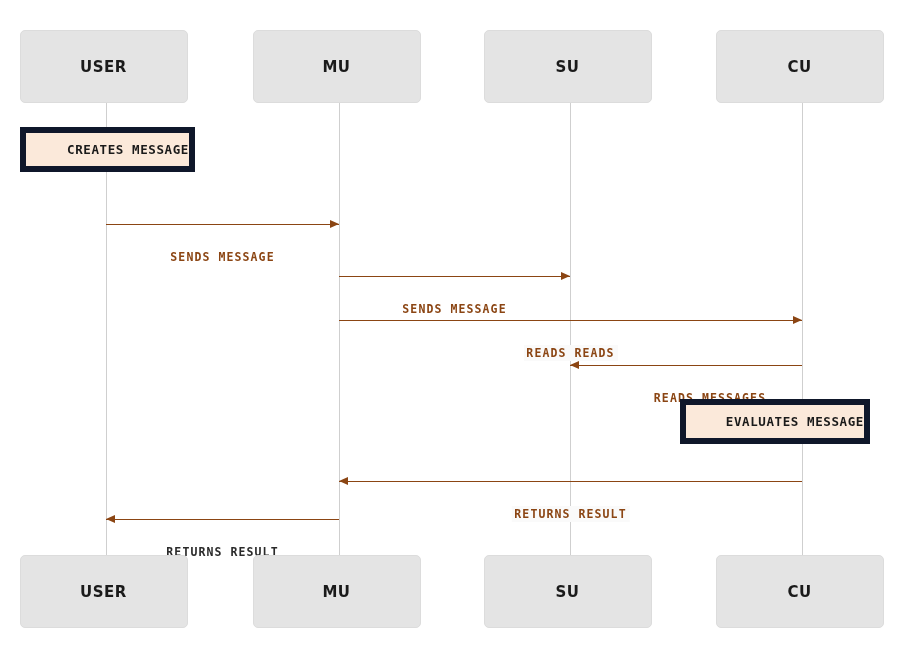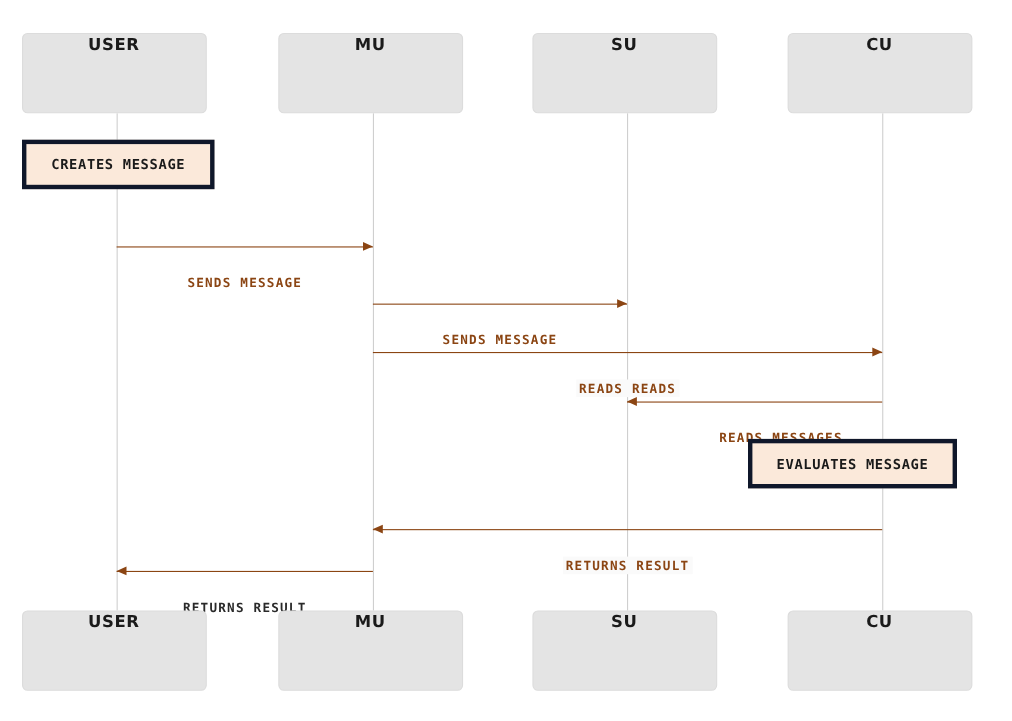--- a/index.html
+++ b/index.html
@@ -22,20 +22,21 @@
   
   .participant {
     position: absolute;
     width: 168px;
     height: 73px;
     background: #e4e4e4;
     border: 1px solid #dcdcdc;
     border-radius: 5px;
     box-sizing: border-box;
     display: flex;
+    align-items: center;
     justify-content: center;
   }
   .participant-label {
     font-family: "DejaVu Sans", "Liberation Sans", sans-serif;
     font-size: 15px;
     font-weight: 700;
     letter-spacing: 0.5px;
     color: #1a1a1a;
     white-space: nowrap;
   }
@@ -45,25 +46,25 @@
     position: absolute;
     width: 1px;
     background: #cfcfcf;
   }
 
   
   .action-box {
     position: absolute;
     height: 45px;
     background: #fbe9da;
-    border: 4px solid #0f172a;
+    border: 6px solid #0f172a;
     box-sizing: border-box;
     display: flex;
     align-items: center;
-    justify-content: center;
+    justify-content: flex-end;
   }
   .action-label {
     font-family: "DejaVu Sans Mono", "Liberation Mono", monospace;
     font-size: 12.5px;
     font-weight: 700;
     letter-spacing: 0.6px;
     color: #1a1a1a;
     white-space: nowrap;
   }
 

